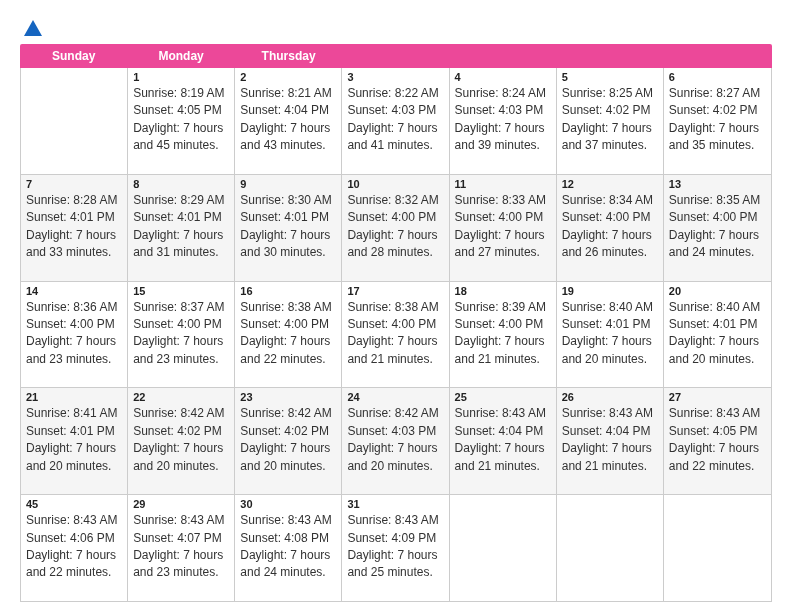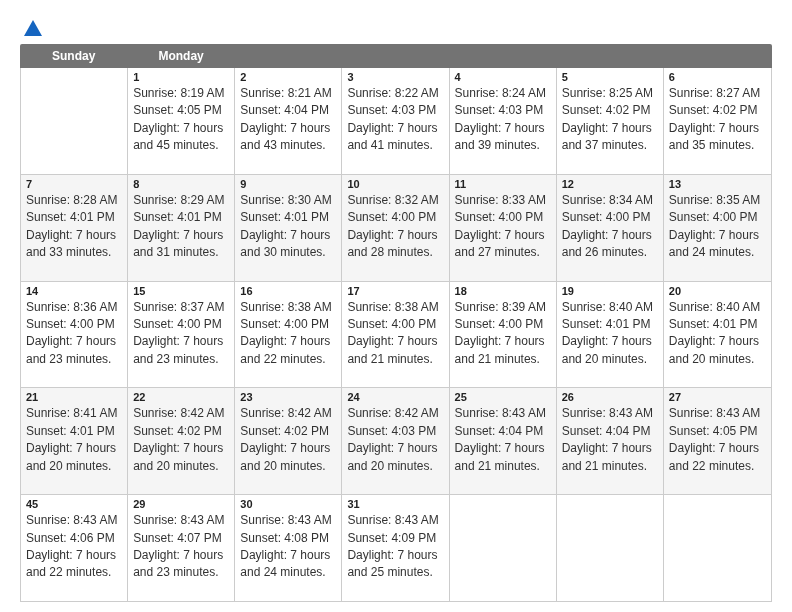--- a/index.html
+++ b/index.html
@@ -43,21 +43,21 @@
       margin-top: 2px;
     }
     .calendar {
       flex: 1;
       display: flex;
       flex-direction: column;
     }
     .cal-header {
       display: grid;
       grid-template-columns: repeat(7, 1fr);
-      background: #737373;
+      background: #ec4899;
       border-radius: 2px 2px 0 0;
     }
     .cal-header-cell {
       color: #fff;
       font-size: 12px;
       font-weight: bold;
       text-align: center;
       padding: 5px 2px;
     }
     .cal-body {
@@ -122,20 +122,21 @@
     <div class="title-block">
       <div class="month-title"></div>
       <div class="location-title"></div>
     </div>
   </div>
 
   <div class="calendar">
     <div class="cal-header" id="cal-header">
         <div class="cal-header-cell">Sunday</div>
         <div class="cal-header-cell">Monday</div>
+        <div class="cal-header-cell">Thursday</div>
       </div>
     <div class="cal-body" id="cal-body">
         <div class="cal-row">
           <div class="cal-cell"></div>
           <div class="cal-cell">
             <span class="day-num">1</span>
             <div class="cell-info">Sunrise: 8:19 AM<br>Sunset: 4:05 PM<br>Daylight: 7 hours<br>and 45 minutes.</div>
           </div>
           <div class="cal-cell">
             <span class="day-num">2</span>

